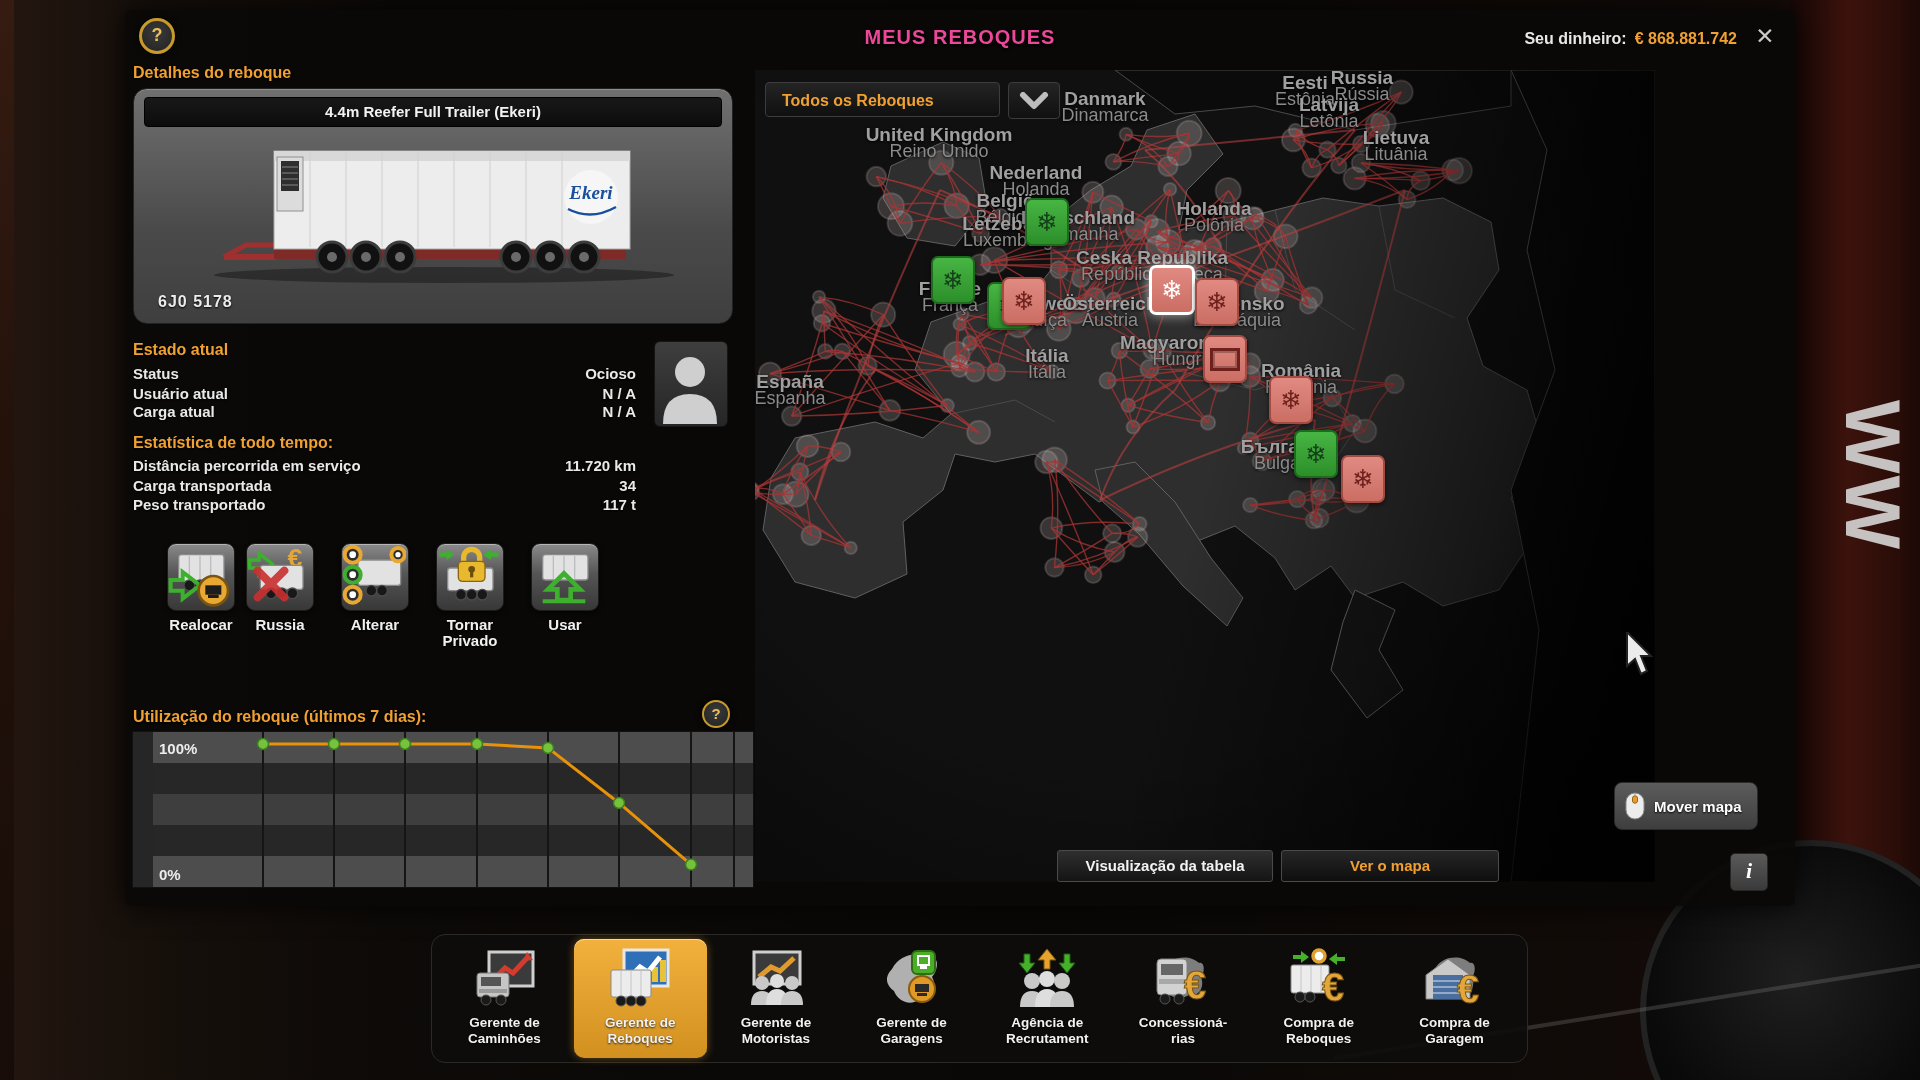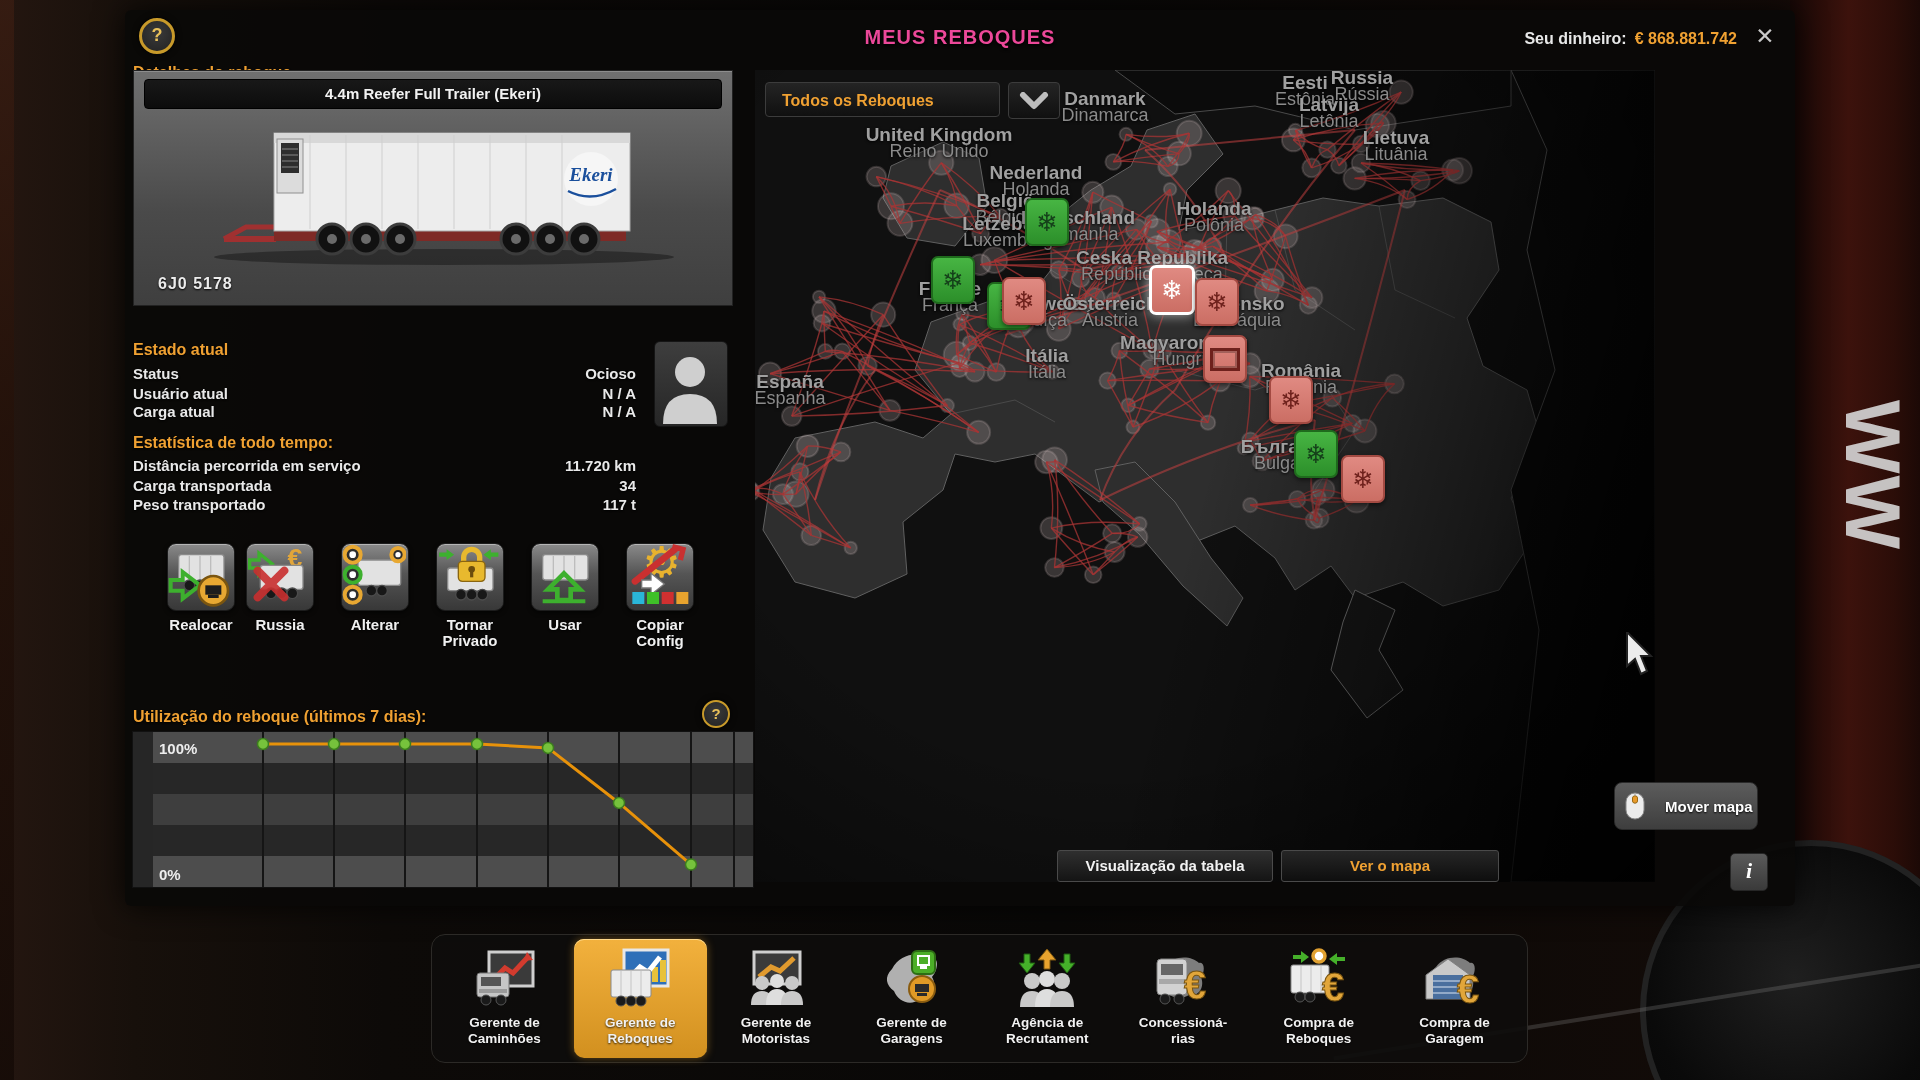--- a/index.html
+++ b/index.html
@@ -32,21 +32,21 @@
     font-size:23px;font-weight:bold;text-align:center;line-height:28px;cursor:pointer;}
   .help-circle{width:30px;height:30px;border-radius:50%;
     background:radial-gradient(circle at 50% 40%,#3a3a3a,#222);
     border:3px solid #c89a2a;color:#e8c05a;font-weight:bold;text-align:center;cursor:pointer;
     box-shadow:0 0 6px rgba(0,0,0,.8);}
   .help-top{position:absolute;left:14px;top:8px;font-size:18px;line-height:29px;}
   
   .left-panel{position:absolute;left:8px;top:50px;width:600px;height:840px;}
   .orange-h{position:absolute;left:0;color:#f0a132;font-size:16px;font-weight:bold;text-shadow:0 1px 2px #000;}
   .lp-h1{top:4px;}
-  .trailer-card{position:absolute;left:0;top:10px;width:598px;height:234px;border-radius:0;
+  .trailer-card{position:absolute;left:0;top:28px;width:598px;height:234px;border-radius:14px;
     background:linear-gradient(180deg,#707070,#4a4a4a 60%,#3f3f3f);border:1px solid #222;box-shadow:inset 0 1px 0 #8d8d8d;}
   .trailer-name-bar{position:absolute;left:10px;right:10px;top:8px;height:28px;border-radius:4px;
     background:linear-gradient(180deg,#181818,#0c0c0c);border:1px solid #000;
     color:#f2f2f2;font-size:15px;font-weight:bold;text-align:center;line-height:28px;}
   .plate{position:absolute;left:24px;bottom:12px;color:#ececec;font-size:16px;font-weight:bold;letter-spacing:1px;text-shadow:0 1px 2px #000;}
   .trailer-art{position:absolute;left:20px;top:40px;}
   .info-row{position:absolute;left:0;width:503px;height:18px;font-size:15px;font-weight:bold;color:#e9e9e9;text-shadow:0 1px 2px #000;}
   .info-row .lbl{position:absolute;left:0;}
   .info-row .val{position:absolute;right:0;text-align:right;}
   .avatar{position:absolute;left:521px;top:281px;width:72px;height:84px;border-radius:6px;
@@ -84,21 +84,21 @@
   .filter-chevron{position:absolute;left:253px;top:12px;width:50px;height:35px;border-radius:4px;cursor:pointer;
     background:linear-gradient(180deg,#242424,#101010);border:1px solid #3c3c3c;
     display:flex;align-items:center;justify-content:center;}
   .btn-dark{position:absolute;height:30px;border-radius:3px;cursor:pointer;
     background:linear-gradient(180deg,#2f2f2f,#141414);border:1px solid #4a4a4a;
     color:#f2f2f2;font-size:15px;font-weight:bold;text-align:center;line-height:30px;}
   .btn-table{left:302px;top:780px;width:214px;}
   .btn-mapview{left:526px;top:780px;width:216px;color:#f0a132;background:linear-gradient(180deg,#262626,#0e0e0e);}
   .move-map-btn{position:absolute;left:1489px;top:772px;width:144px;height:48px;border-radius:8px;cursor:pointer;
     background:linear-gradient(180deg,#5c5c5c,#3e3e3e);border:1px solid #2a2a2a;
-    display:flex;align-items:center;gap:20px;padding-left:10px;box-sizing:border-box;
+    display:flex;align-items:center;gap:9px;padding-left:10px;box-sizing:border-box;
     color:#fff;font-size:15px;font-weight:bold;text-shadow:0 1px 2px #000;}
   .info-btn{position:absolute;left:1605px;top:843px;width:36px;height:36px;border-radius:5px;cursor:pointer;
     background:linear-gradient(180deg,#5a5a5a,#3a3a3a);border:1px solid #262626;
     color:#fff;font-size:22px;font-weight:bold;font-style:italic;font-family:"Liberation Serif",serif;
     text-align:center;line-height:34px;}
   
   .bottom-nav{position:absolute;left:431px;top:934px;width:1097px;height:129px;z-index:20;
     background:rgba(14,13,12,.92);border:1px solid #2c2a27;border-radius:14px;
     display:flex;align-items:stretch;justify-content:space-between;padding:4px 6px;box-sizing:border-box;}
   .nav-item{width:133px;border-radius:10px;cursor:pointer;position:relative;
@@ -285,36 +285,20 @@
             <svg class="nav-icon" width="64" height="64" viewBox="0 0 48 48" style="position:absolute;left:0;top:0">
           <rect x="8" y="8" width="34" height="19" rx="2" fill="#e2e2e2" stroke="#8a8a8a"></rect>
           <line x1="16" y1="9" x2="16" y2="26" stroke="#bdbdbd"></line>
               <line x1="24" y1="9" x2="24" y2="26" stroke="#bdbdbd"></line>
               <line x1="32" y1="9" x2="32" y2="26" stroke="#bdbdbd"></line>
           <path d="M24,22 l12,12 h-7 v8 h-10 v-8 h-7 z" fill="none" stroke="#3db02e" stroke-width="3.5"></path>
           <line x1="8" y1="43" x2="40" y2="43" stroke="#3db02e" stroke-width="3"></line>
         </svg>
           </div>
         <div class="albl">Usar</div>
-      </div>
-      <div class="action" style="left:475px">
-        <div class="tile">
-            <svg class="nav-icon" width="64" height="64" viewBox="0 0 48 48" style="position:absolute;left:0;top:0">
-          <text x="26" y="25" text-anchor="middle" font-size="32" fill="#e8b22e" font-family="DejaVu Sans,sans-serif">⚙</text>
-          <line x1="6" y1="28" x2="36" y2="4" stroke="#c93030" stroke-width="5" stroke-linecap="round"></line>
-          <path d="M34,2 l8,2 -2,8" stroke="#c93030" stroke-width="4" fill="none"></path>
-          <path d="M18,22 l10,8 -10,8 v-5 h-7 v-6 h7 z" fill="#fff" stroke="#777"></path>
-          <rect x="4" y="36" width="9" height="9" fill="#2ab6d8"></rect>
-              <rect x="15" y="36" width="9" height="9" fill="#3fc028"></rect>
-          <rect x="26" y="36" width="9" height="9" fill="#d03030"></rect>
-              <rect x="37" y="36" width="9" height="9" fill="#e8a32e"></rect>
-        </svg>
-          </div>
-        <div class="albl">Copiar
-Config</div>
       </div>
     </div>
 
     <div class="orange-h chart-title">Utilização do reboque (últimos 7 dias):</div>
     <div class="help-circle help-chart">?</div>
     <div class="chart-box">
       <svg id="util-chart" width="600" height="155">
           <rect x="0" y="0" width="600" height="31" fill="#4d4d4d"></rect>
           <rect x="0" y="31" width="600" height="31" fill="#272727"></rect>
           <rect x="0" y="62" width="600" height="31" fill="#3e3e3e"></rect>

